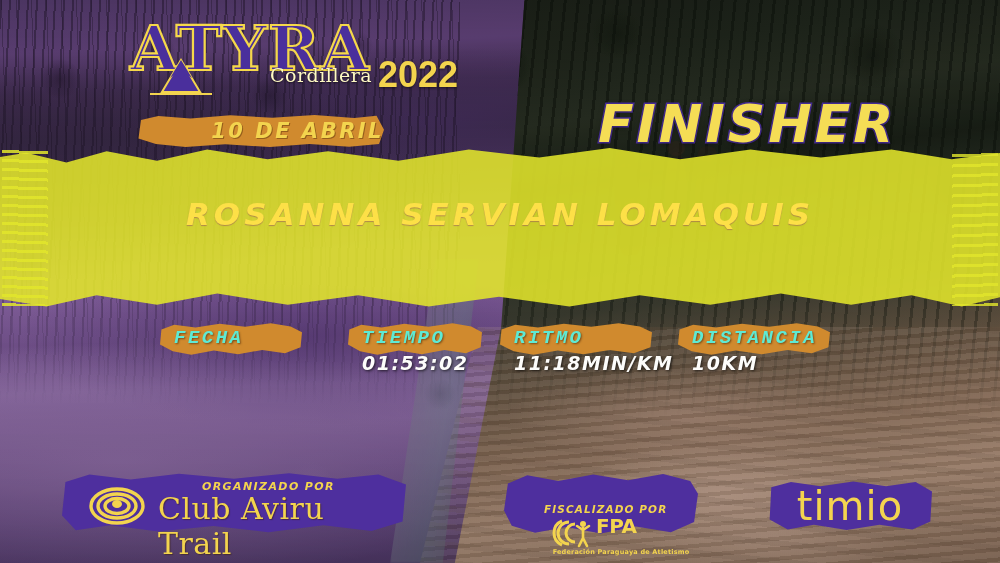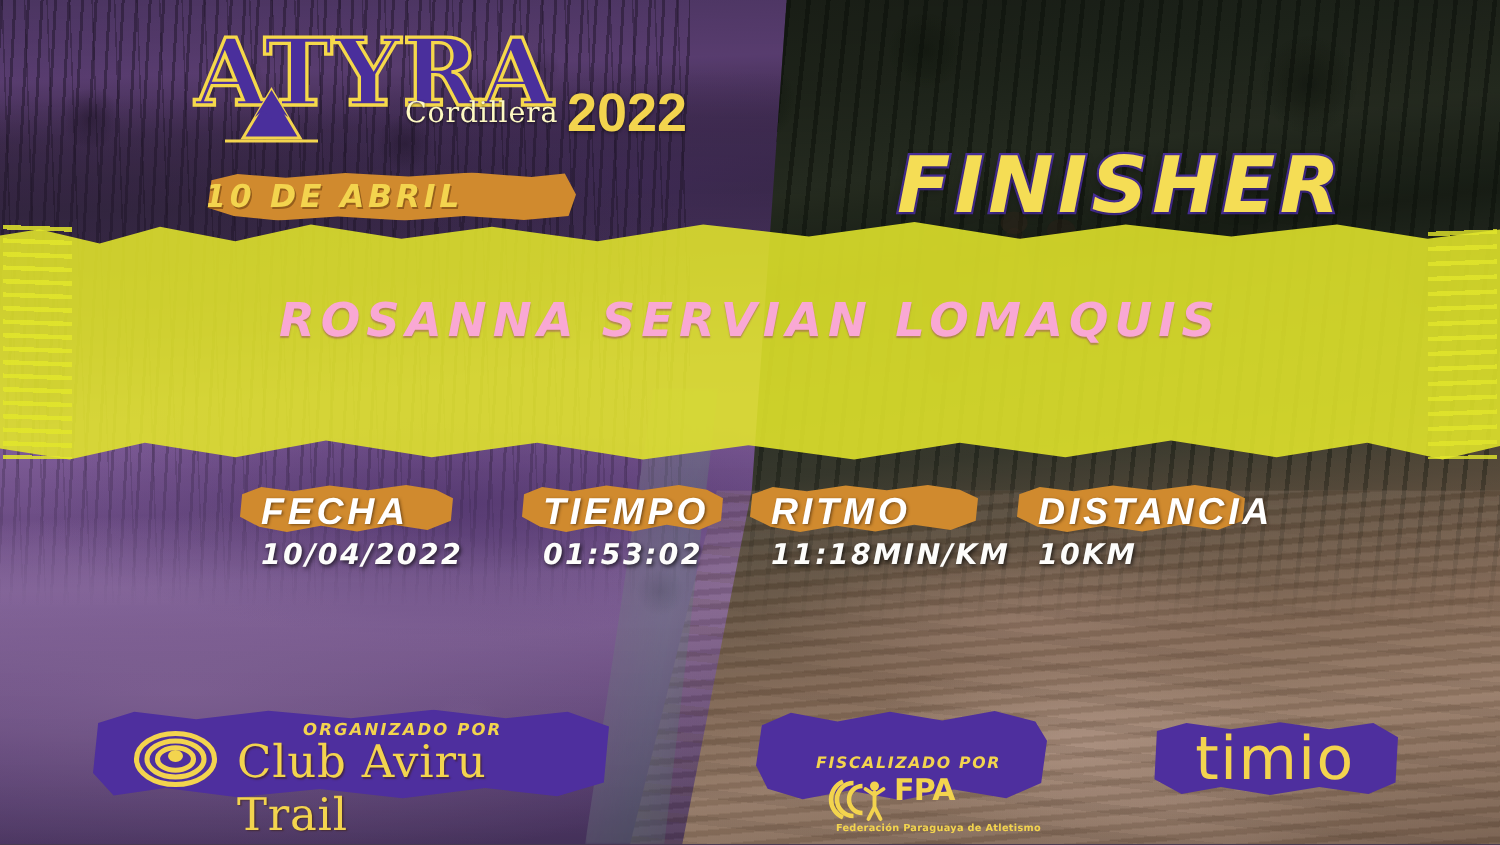--- a/index.html
+++ b/index.html
@@ -158,21 +158,21 @@
     text-shadow:0 1px 3px rgba(0,0,0,.55);
   }
 
   
   .date-ribbon {
     position:absolute; left:10px; top:102px;
     width:248px; height:34px;
     background:#d08a2e;
     clip-path:polygon(2% 18%, 9% 6%, 22% 13%, 38% 4%, 55% 11%, 72% 3%, 88% 12%, 97% 5%,
                       100% 46%, 98% 88%, 86% 96%, 70% 88%, 54% 97%, 36% 89%, 20% 97%, 8% 88%, 1% 72%);
-    display:flex; align-items:center; justify-content:flex-start;
+    display:flex; align-items:center; justify-content:flex-end;
   }
   .date-ribbon span {
     font-family:"DejaVu Sans", sans-serif;
     font-weight:700; font-style:italic;
     font-size:21px; letter-spacing:2.5px;
     color:#f3d44e;
     text-shadow:1px 1px 0 rgba(90,50,10,.5);
   }
 
   
@@ -209,39 +209,39 @@
   .banner-fray.r { right:2px;
     background:repeating-linear-gradient(-2deg,
       rgba(226,230,43,.8) 0 3px, rgba(226,230,43,0) 3px 10px); }
 
   .runner-name {
     position:absolute; left:0; right:0; top:196px;
     text-align:center;
     font-family:"DejaVu Sans", sans-serif;
     font-weight:700; font-style:italic;
     font-size:31px; letter-spacing:4px;
-    color:#f9a8d4;
+    color:#fde047;
     text-shadow:0 1px 1px rgba(120,10,120,.35);
   }
 
   
   .stats { position:absolute; left:160px; top:322px; width:672px; height:70px; }
   .stat { position:absolute; top:0; }
   .stat .chip {
     position:absolute; left:0; top:0; height:34px;
     background:#d08a2e;
     clip-path:polygon(1% 22%, 10% 8%, 25% 16%, 42% 5%, 60% 14%, 78% 4%, 92% 13%, 100% 30%,
                       99% 74%, 88% 92%, 72% 82%, 55% 95%, 38% 84%, 22% 96%, 9% 86%, 0% 66%);
   }
   .stat .label {
     position:relative;
-    font-family:Liberation Sans, sans-serif;
-    font-weight:700; font-style:italic;
-    font-size:25px; letter-spacing:2.5px;
-    color:#ffffff;
+    font-family:Liberation Mono, monospace;
+    font-weight:700; font-style:italic;
+    font-size:19px; letter-spacing:2.5px;
+    color:#5eead4;
     padding:5px 0 0 14px;
     text-shadow:1px 1px 2px rgba(50,25,5,.55);
   }
   .stat .value {
     position:relative;
     font-family:"DejaVu Sans", sans-serif;
     font-weight:700; font-style:italic;
     font-size:19px; letter-spacing:1.5px;
     color:#fdfdfb;
     padding:3px 0 0 14px;
@@ -299,21 +299,21 @@
     color:#f3d44e;
   }
   .fpa-mark { position:absolute; left:44px; top:22px; width:46px; height:30px; }
   .fpa-text {
     position:absolute; left:92px; top:20px;
     font-family:"DejaVu Sans", sans-serif;
     font-weight:700; font-size:20px; letter-spacing:-.5px;
     color:#f3d44e; line-height:1;
   }
   .fpa-sub {
-    position:absolute; left:44px; top:52px; width:146px; text-align:right;
+    position:absolute; left:44px; top:52px; width:146px; text-align:center;
     font-family:"DejaVu Sans", sans-serif;
     font-weight:700; font-size:6.5px; letter-spacing:.2px;
     color:#f3d44e;
   }
 
   .timio-text {
     position:absolute; left:768px; top:480px; width:164px; height:52px;
     display:flex; align-items:center; justify-content:center;
     font-family:"DejaVu Sans", sans-serif;
     font-size:40px; letter-spacing:1px;
@@ -359,21 +359,20 @@
   <div class="banner"></div>
   <div class="banner-fray l"></div>
   <div class="banner-fray r"></div>
   <div class="runner-name">ROSANNA SERVIAN LOMAQUIS</div>
 
   <div class="stats">
 
     <div class="stat s-fecha">
       <div class="chip"></div>
       <div class="label">FECHA</div>
-      <div class="value">10/04/2022</div>
     </div>
 
     <div class="stat s-tiempo">
       <div class="chip"></div>
       <div class="label">TIEMPO</div>
       <div class="value">01:53:02</div>
     </div>
 
     <div class="stat s-ritmo">
       <div class="chip"></div>

